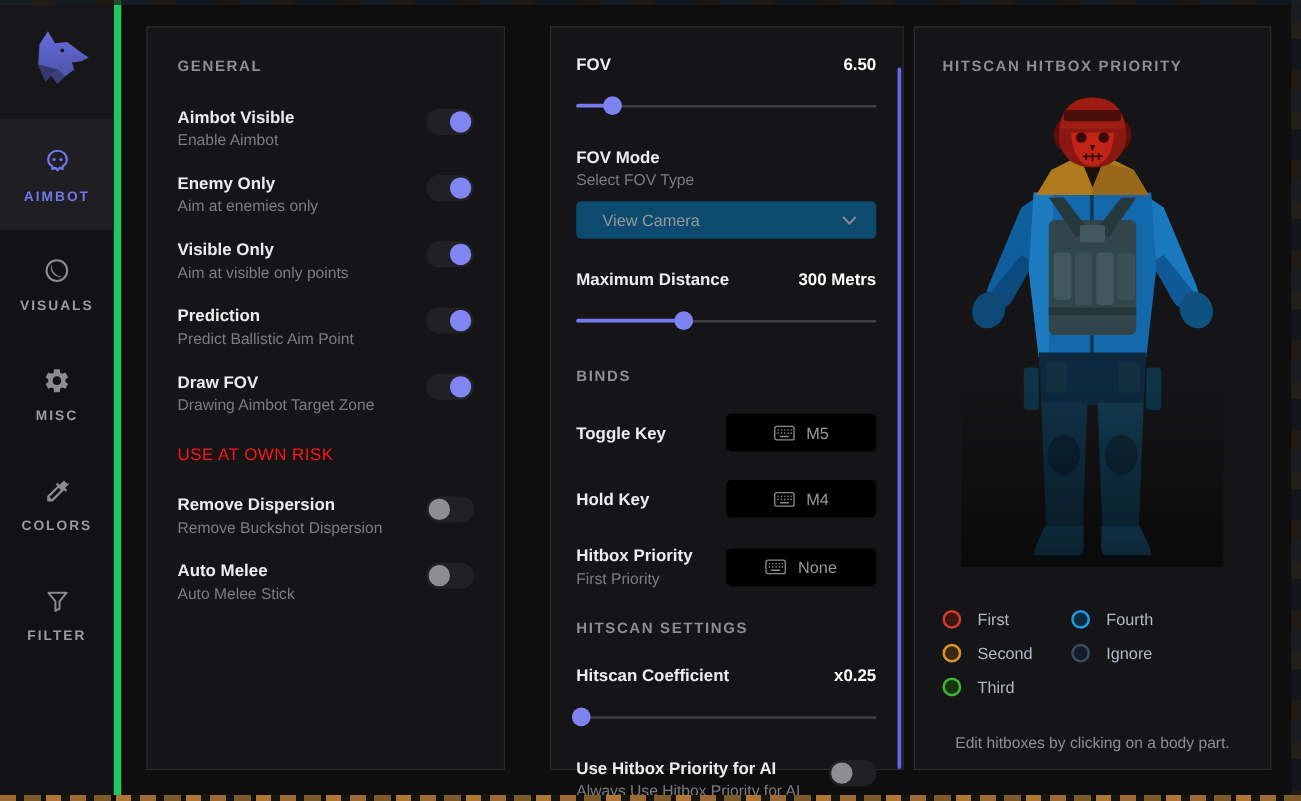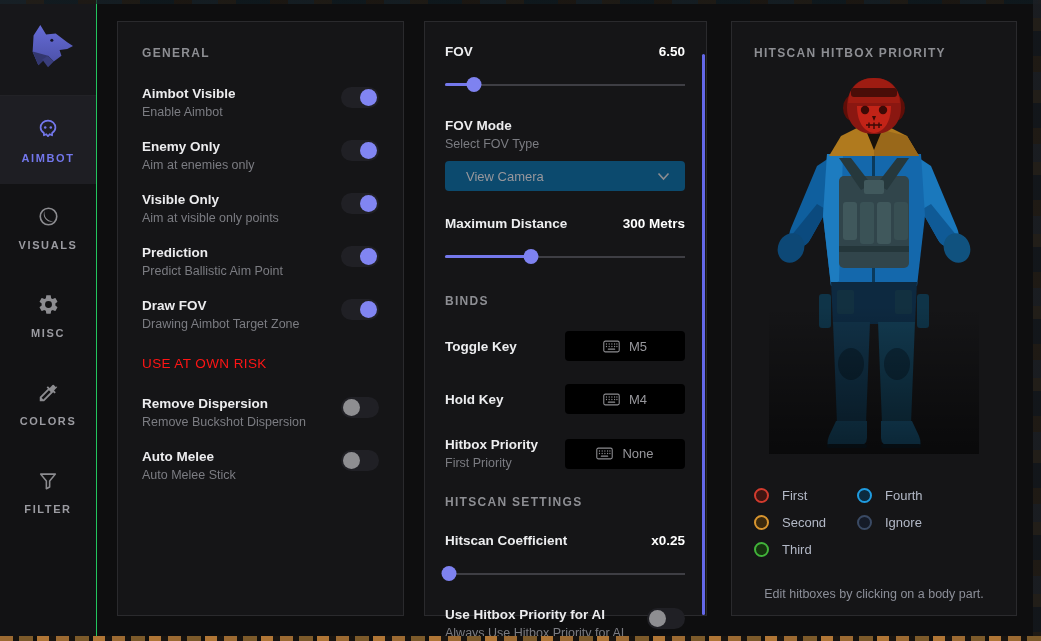--- a/index.html
+++ b/index.html
@@ -11,35 +11,35 @@
   .strip { position:absolute; pointer-events:none; }
   #strip-top { left:0; top:0; width:100%; height:4px; opacity:.7;
     background:repeating-linear-gradient(90deg,#17232a 0 26px,#241f17 26px 44px,#0f1c22 44px 78px,#201a13 78px 96px); }
   #strip-bottom { left:0; bottom:0; width:100%; height:5px;
     background:repeating-linear-gradient(90deg,#9c6a32 0 13px,#15120f 13px 19px,#7c5a2a 19px 33px,#100f0d 33px 37px,#b07636 37px 49px,#191511 49px 56px); }
   #strip-right { right:0; top:0; width:8px; height:100%; opacity:.8;
     background:repeating-linear-gradient(180deg,#1d2025 0 18px,#27221b 18px 31px,#14181d 31px 56px,#231d16 56px 72px); }
 
   
   #sidebar { position:absolute; left:0; top:0; width:97px; height:637px;
-    background:#121214; border-right:1px solid #22c55e; }
+    background:#121214; border-right:6px solid #22c55e; }
   #logo-block { height:96px; display:flex; align-items:center; justify-content:center;
     background:#17171a; border-bottom:1px solid #222226; }
   .side-item { height:88px; display:flex; flex-direction:column; align-items:center;
     justify-content:center; gap:11px; cursor:pointer; }
   .side-item.active { background:#1e1e23; }
   .side-label { font-size:11px; font-weight:700; letter-spacing:1.6px; color:#9b9ba1; }
   .side-item.active .side-label { color:#7377ec; }
   .side-icon svg { display:block; }
 
   
   .panel { position:absolute; top:21px; height:595px; background:#151517;
     border:1px solid #2a2a2d; }
   #panel-general { left:117px; width:287px; padding:24px 24px 0 24px; }
-  #panel-settings { left:424px; width:283px; padding:22px 21px 0 20px; }
+  #panel-settings { left:440px; width:283px; padding:22px 21px 0 20px; }
   #panel-hitbox { left:731px; width:286px; padding:24px 22px 0 22px; }
 
   .sec-h { font-size:12px; font-weight:600; letter-spacing:1.3px; color:#8d8e93; }
 
   
   .g-row { display:flex; justify-content:space-between; margin-bottom:20px; }
   #panel-general .sec-h { margin-bottom:26px; }
   .row-title { font-size:13.5px; font-weight:700; color:#ececee; line-height:15px; }
   .row-sub { font-size:12.5px; color:#7b7c82; margin-top:4px; line-height:14px; }
   .warning { font-size:13.5px; font-weight:400; color:#fe1515; letter-spacing:.4px; margin:25px 0; }

